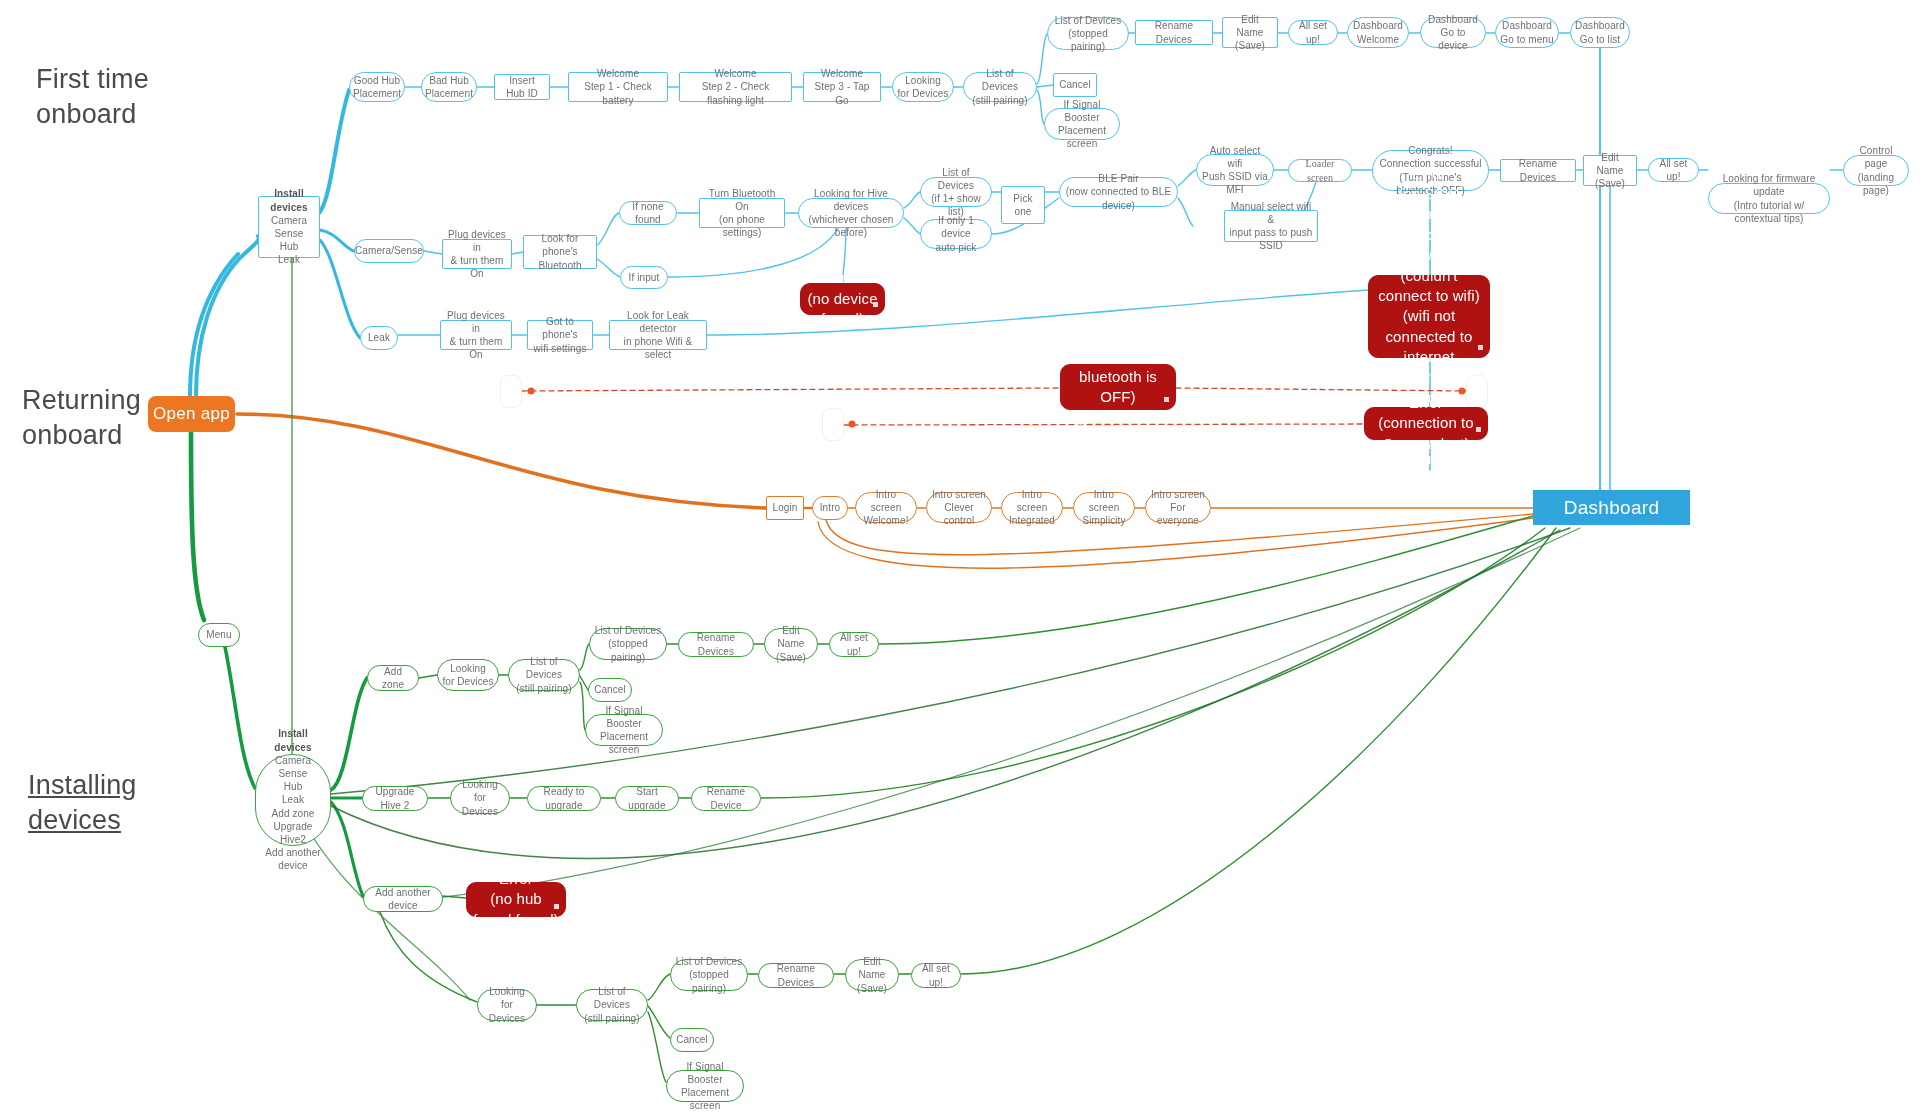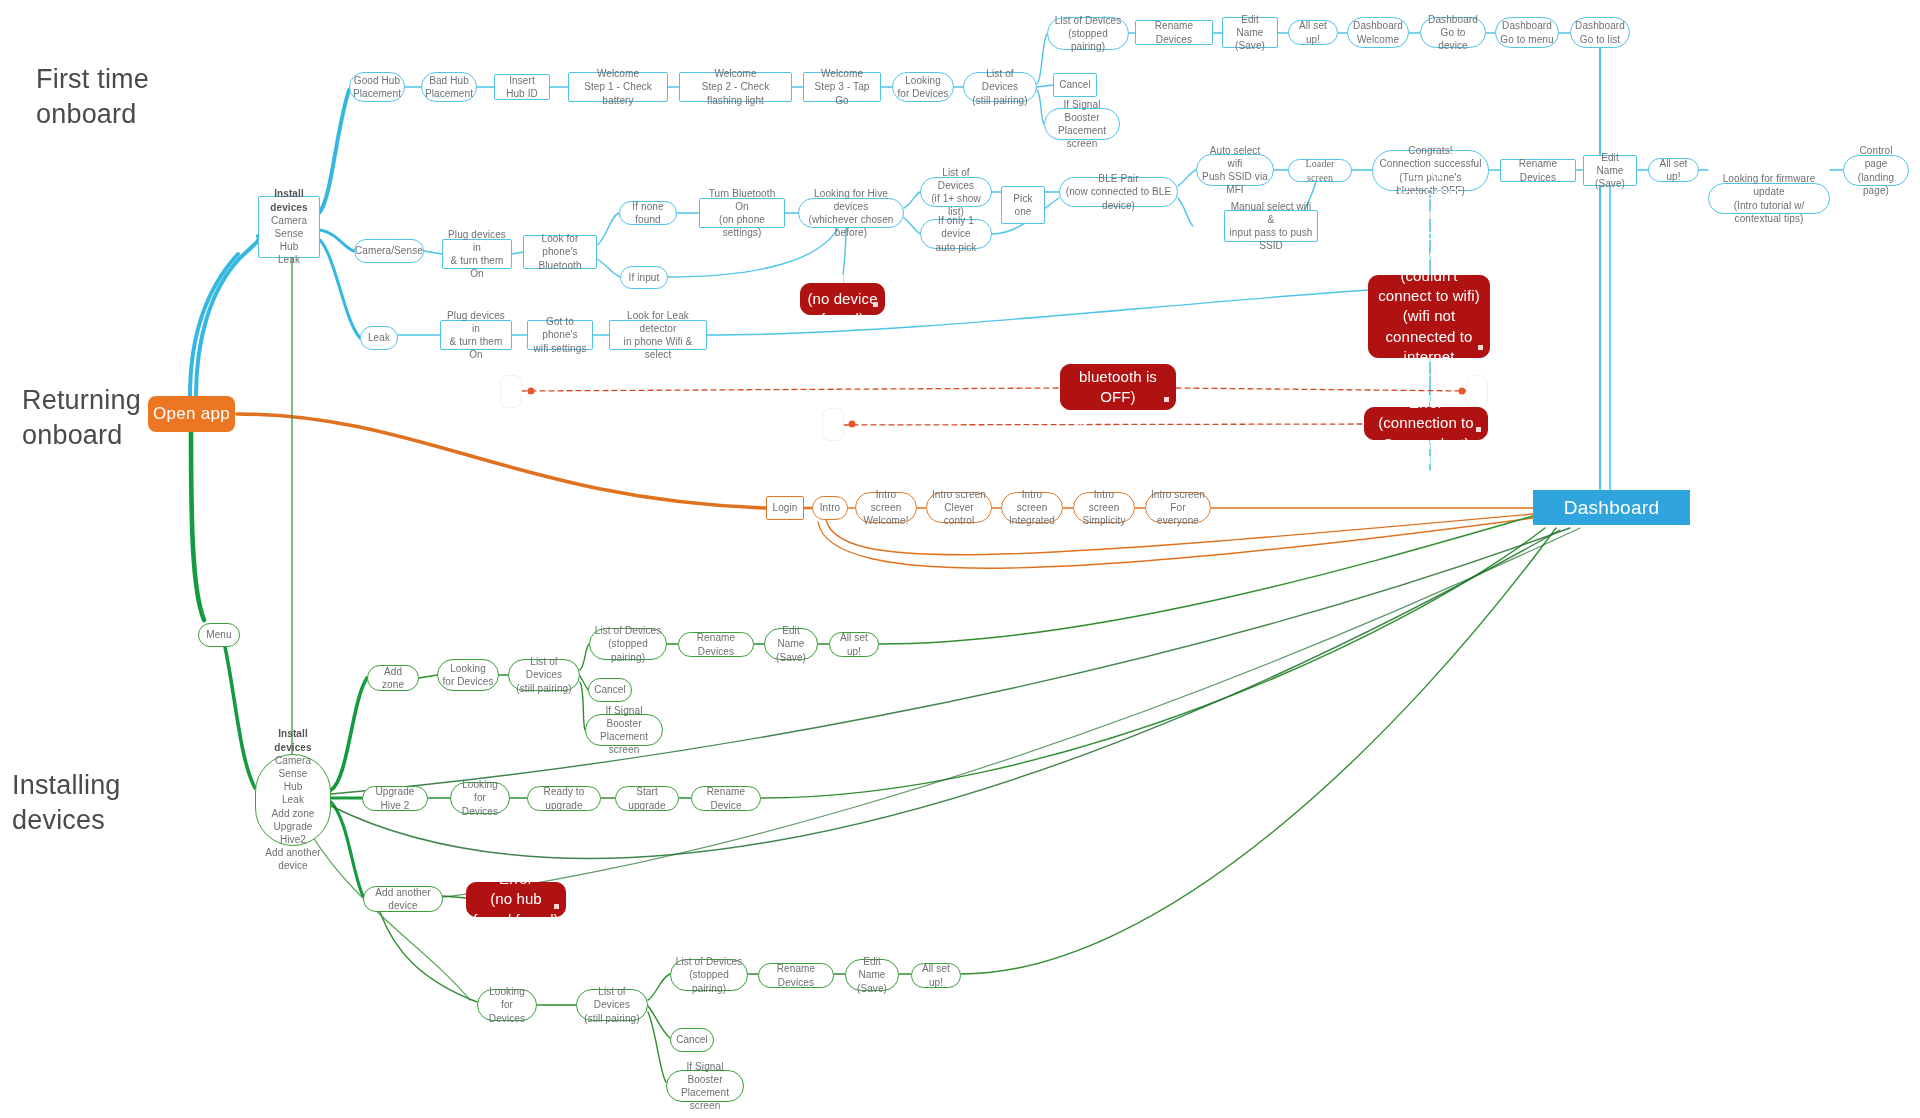--- a/index.html
+++ b/index.html
@@ -242,21 +242,21 @@
       <path d="M 420 900 C 600 880 1000 800 1580 528" stroke="#1d6f2a" stroke-width="1.2" opacity="0.7"></path>
       <path d="M 292 800 C 340 900 420 940 470 1000" stroke="#2f8f2f" stroke-width="1.2" opacity="0.8"></path>
       <path d="M 1600 528 C 1600 700 1500 900 1200 1000" stroke="#1d6f2a" stroke-width="0"></path>
     </g>
   </svg>
 
   <div class="section-title" style="left:22px; top:62px;margin-left:14px;">First time
 onboard</div>
   <div class="section-title" style="left:22px; top:383px;">Returning
 onboard</div>
-  <div class="section-title" style="left:12px; top:768px;">Installing
+  <div class="section-title" style="left:28px; top:768px;text-decoration:underline;">Installing
 devices</div>
 
   <div class="ghost" style="left:500px; top:375px; width:22px; height:33px;"></div>
   <div class="ghost" style="left:822px; top:408px; width:22px; height:33px;"></div>
   <div class="ghost" style="left:1466px; top:375px; width:22px; height:33px;"></div>
 
   <div class="solid-box" id="openapp" style="left:148px; top:396px; width:87px; height:36px;border-radius:8px;">Open app</div>
   <div class="solid-box" id="dashboard" style="left:1533px; top:490px; width:157px; height:35px;">Dashboard</div>
 
   <div class="node rect cyan" style="left:258px; top:196px; width:62px; height:62px; flex-direction:column;">

